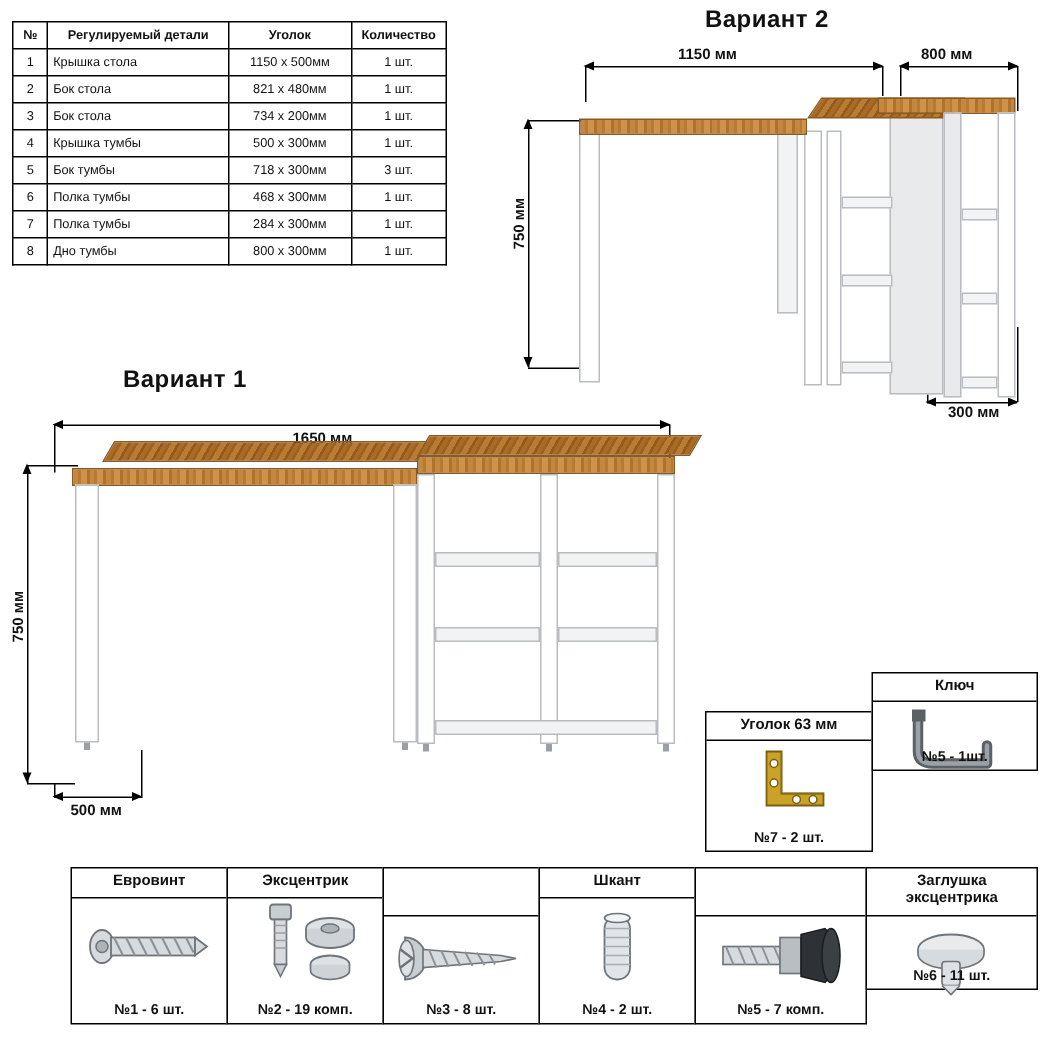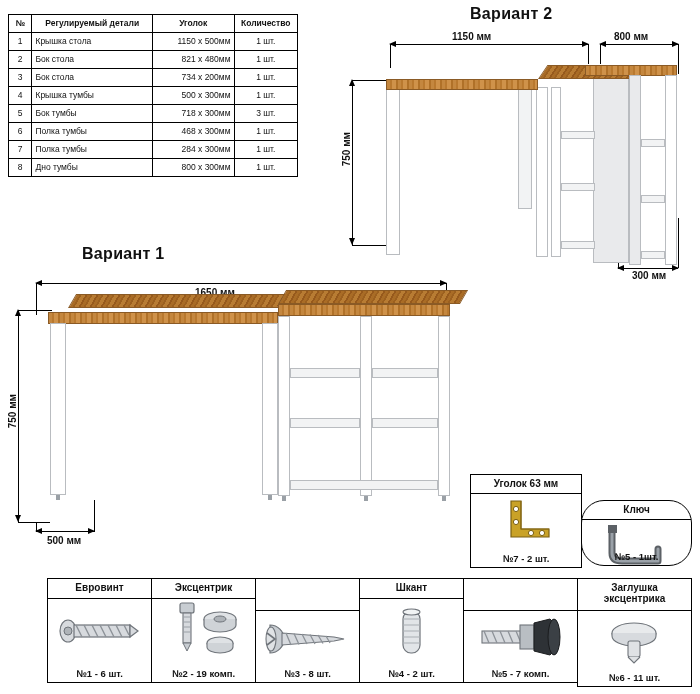--- a/index.html
+++ b/index.html
@@ -10,21 +10,21 @@
     color:#111;
   }
   .abs{position:absolute;}
 
   
   #parts-table{left:8px;top:14px;width:290px;border-collapse:collapse;font-size:8.5px;}
   #parts-table th,#parts-table td{border:1px solid #000;padding:1px 3px;height:15px;line-height:13px;}
   #parts-table th{font-weight:bold;text-align:center;background:#fff;}
   #parts-table td.num{text-align:center;width:18px;}
   #parts-table td.name{text-align:left;width:125px;}
-  #parts-table td.size{text-align:right;width:85px;}
+  #parts-table td.size{text-align:center;width:85px;}
   #parts-table td.qty{text-align:center;width:58px;}
 
   
   .var-title{font-size:16px;font-weight:bold;letter-spacing:.3px;}
 
   
   .dimline{position:absolute;background:#000;}
   .dimlabel{position:absolute;font-size:10px;font-weight:bold;white-space:nowrap;background:#fff;padding:0 2px;}
   .vlabel{writing-mode:vertical-rl;transform:rotate(180deg);font-size:10px;font-weight:bold;background:#fff;padding:2px 0;}
   .ext{position:absolute;background:#000;width:1px;}
@@ -236,21 +236,21 @@
       <path d="M50 8 L50 36 L78 36" fill="none" stroke="#8a6c16" stroke-width="1"></path>
       <circle cx="45" cy="16" r="2.6" fill="#fff" stroke="#7a5f12" stroke-width="1"></circle>
       <circle cx="45" cy="29" r="2.6" fill="#fff" stroke="#7a5f12" stroke-width="1"></circle>
       <circle cx="60" cy="40" r="2.6" fill="#fff" stroke="#7a5f12" stroke-width="1"></circle>
       <circle cx="71" cy="40" r="2.6" fill="#fff" stroke="#7a5f12" stroke-width="1"></circle>
     </svg>
   </div>
   <div class="hwcap">№7 - 2 шт.</div>
 </div>
 
-<div class="hwbox" style="left:581px;top:500px;width:111px;height:66px;border-radius:23px;">
+<div class="hwbox" style="left:581px;top:448px;width:111px;height:66px;">
   <div class="hwtitle">Ключ</div>
   <div class="hwsep" style="left:0;top:18px;width:109px;"></div>
   <div class="hwart">
     <svg viewBox="0 0 109 58" width="109" height="58">
       <path d="M30 12 L30 34 Q30 42 40 42 L76 42 L76 30" fill="none" stroke="#5c6166" stroke-width="7" stroke-linecap="round" stroke-linejoin="round"></path>
       <path d="M30 12 L30 34 Q30 42 40 42 L76 42 L76 30" fill="none" stroke="#9aa1a8" stroke-width="3" stroke-linecap="round" stroke-linejoin="round"></path>
       <rect x="26" y="6" width="9" height="8" fill="#5c6166"></rect>
     </svg>
   </div>
   <div class="hwcap">№5 - 1шт.</div>
@@ -324,21 +324,21 @@
       <rect x="18" y="18" width="40" height="12" fill="#d7dade" stroke="#6f747a" stroke-width="1.1"></rect>
       <path d="M20 18 l5 12 M28 18 l5 12 M36 18 l5 12 M44 18 l5 12 M52 18 l5 12" stroke="#8d9298" stroke-width="1.3"></path>
       <rect x="56" y="12" width="14" height="24" fill="#b9bec3" stroke="#6f747a" stroke-width="1.1"></rect>
       <path d="M70 10 L86 6 L92 12 L92 36 L86 42 L70 38 Z" fill="#2e3236" stroke="#1a1c1e" stroke-width="1"></path>
       <ellipse cx="90" cy="24" rx="6" ry="18" fill="#3b4045" stroke="#1a1c1e" stroke-width="1"></ellipse>
     </svg>
   </div>
   <div class="hwcap">№5 - 7 комп.</div>
 </div>
 
-<div class="hwbox" style="left:577px;top:578px;width:115px;height:109px;">
+<div class="hwbox" style="left:577px;top:578px;width:115px;height:82px;">
   <div class="hwtitle">
     <span>Заглушка</span><br>
     <span>эксцентрика</span>
   </div>
   <div class="hwsep" style="left:0;top:31px;width:113px;"></div>
   <div class="hwart" style="top:34px;">
     <svg viewBox="0 0 113 52" width="113" height="52">
       <ellipse cx="56" cy="20" rx="22" ry="10" fill="#e8eaec" stroke="#6f747a" stroke-width="1.2"></ellipse>
       <path d="M34 20 v3 a22 10 0 0 0 44 0 v-3" fill="#d7dade" stroke="#6f747a" stroke-width="1.1"></path>
       <rect x="50" y="28" width="12" height="16" rx="2" fill="#dfe2e5" stroke="#6f747a" stroke-width="1.1"></rect>

